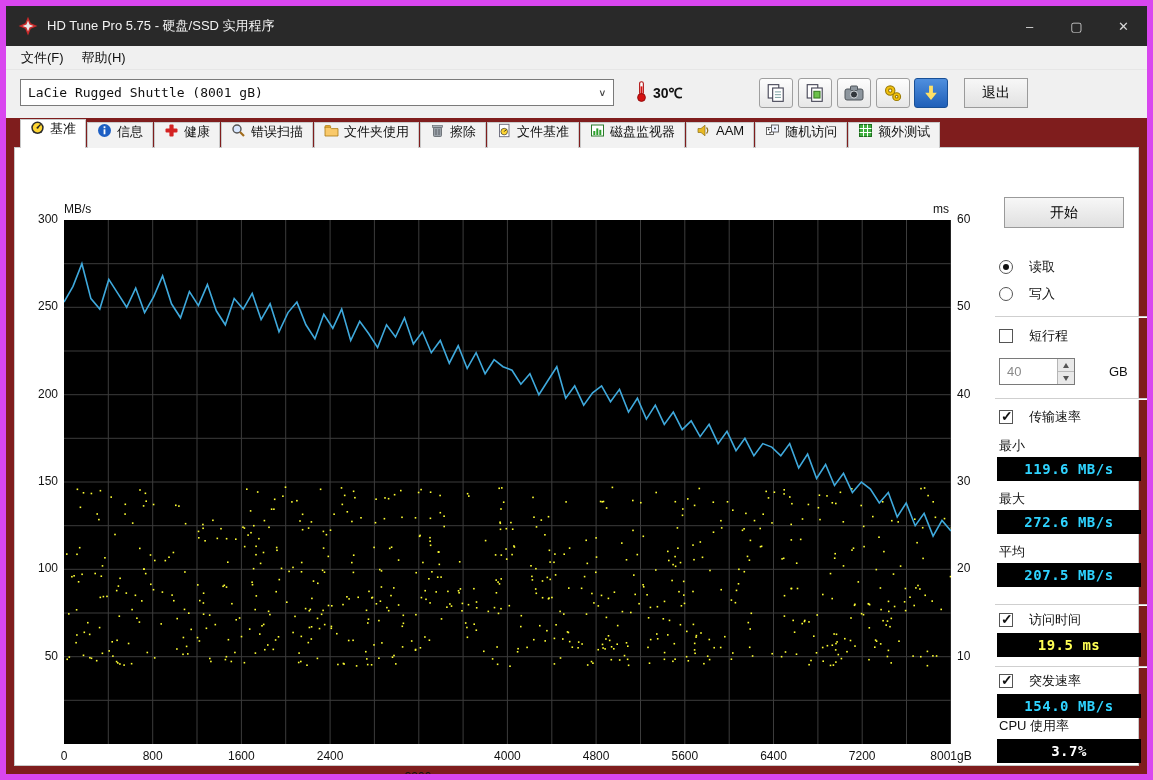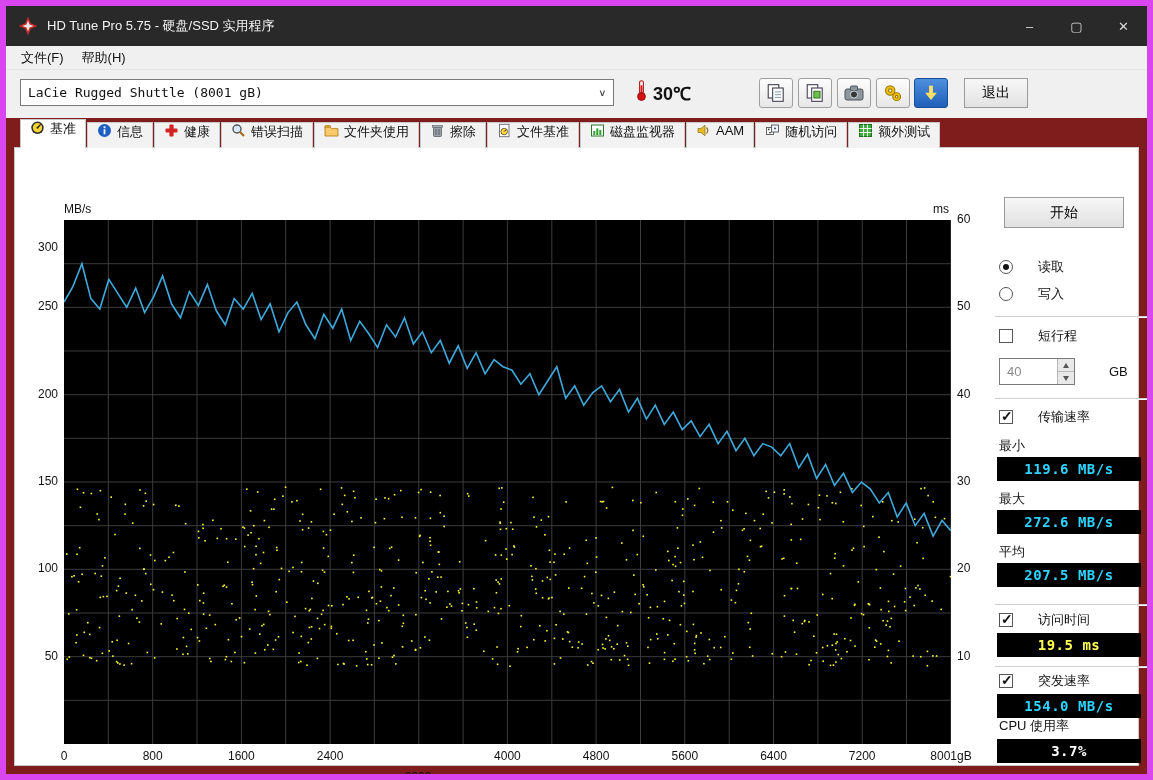--- a/index.html
+++ b/index.html
@@ -15,21 +15,21 @@
   .win-btn{width:47px;height:40px;display:flex;align-items:center;justify-content:center;color:#d8d8d8;font-size:13px;cursor:pointer}
 
   
   .menubar{position:absolute;top:40px;left:0;right:0;height:24px;background:#f0f0f0;display:flex;align-items:center;padding-left:6px;border-bottom:1px solid #e6e6e6}
   .menu-item{padding:2px 9px;cursor:pointer}
 
   
   .toolbar{position:absolute;top:64px;left:0;right:0;height:48px;background:#f0f0f0}
   .combo{position:absolute;left:14px;top:9px;width:594px;height:27px;background:#fff;border:1px solid #7a7a7a;display:flex;align-items:center;font-family:"DejaVu Sans Mono",monospace;font-size:13px;padding:0 7px;cursor:pointer}
   .combo .arrow{margin-left:auto;color:#444;font-size:12px;transform:scaleY(.8)}
-  .temp{position:absolute;left:629px;top:9px;height:27px;display:flex;align-items:center;gap:5px;font-weight:bold;font-size:18px}
+  .temp{position:absolute;left:629px;top:9px;height:27px;display:flex;align-items:center;gap:5px;font-weight:bold;font-size:14px}
   .tool-group{position:absolute;left:753px;top:8px;display:flex;gap:5px}
   .tool-btn{width:34px;height:30px;border:1px solid #9f9f9f;border-radius:3px;background:linear-gradient(#fdfdfd,#e7e7e7);display:flex;align-items:center;justify-content:center;cursor:pointer;padding:0}
   .tool-btn svg{width:20px;height:20px;display:block}
   .update-btn{position:absolute;left:908px;top:8px;width:34px;height:30px;border:1px solid #184f96;border-radius:3px;background:linear-gradient(#4f8fde,#1f5fb8);display:flex;align-items:center;justify-content:center;cursor:pointer;padding:0}
   .update-btn svg{width:18px;height:18px;display:block}
   .exit-btn{position:absolute;left:958px;top:8px;width:64px;height:30px;border:1px solid #9a9a9a;background:linear-gradient(#f7f7f7,#e2e2e2);font-size:14px;font-family:Liberation Serif, serif;cursor:pointer}
 
   
   .tabbar{position:absolute;top:113px;left:8px;right:8px;height:29px;display:flex;align-items:flex-end;gap:1px;padding-left:6px;z-index:3}
   .tab{display:flex;gap:5px;height:26px;padding:0 9px;background:#f2f2f2;border:1px solid #c9c9c9;border-bottom:none;font-size:13px;cursor:pointer;white-space:nowrap}
@@ -42,21 +42,21 @@
   #plot-wrap{position:absolute}
   #plot-svg{display:block}
   .tick{position:absolute;font-size:12px;color:#111}
   .tick.r{text-align:right}
   .tick.c{text-align:center}
   .tick.l{text-align:left}
 
   
   .side{position:absolute;left:978px;top:0;width:158px;height:100%;font-size:13px}
   .start-btn{position:absolute;left:11px;top:49px;width:120px;height:31px;border:1px solid #9a9a9a;background:linear-gradient(#f7f7f7,#e0e0e0);font-size:14px;font-family:"Liberation Sans",sans-serif;cursor:pointer}
-  .row{position:absolute;left:6px;display:flex;align-items:center;gap:25px;cursor:pointer}
+  .row{position:absolute;left:6px;display:flex;align-items:center;gap:16px;cursor:pointer}
   .rd{width:14px;height:14px;border:1px solid #555;border-radius:50%;background:#fff;position:relative;flex:0 0 auto}
   .rd.checked::after{content:"";position:absolute;left:3px;top:3px;width:6px;height:6px;border-radius:50%;background:#111}
   .cb{width:14px;height:14px;border:1px solid #555;background:#fff;position:relative;flex:0 0 auto}
   .cb.checked::after{content:"\2713";position:absolute;left:1px;top:-3px;font-size:14px;font-weight:bold;color:#111}
   .divider{position:absolute;left:2px;width:152px;height:2px;border-top:1px solid #cfcfcf;border-bottom:1px solid #fff}
   .spin-row{position:absolute;left:6px;top:210px;display:flex;align-items:center}
   .spin-box{width:76px;height:27px;background:#fff;border:1px solid #7a7a7a;display:flex;align-items:stretch}
   .spin-val{flex:1;display:flex;align-items:center;padding-left:7px;color:#8a8a8a}
   .spin-btns{width:17px;display:flex;flex-direction:column;border-left:1px solid #b5b5b5}
   .spin-b{flex:1;background:#e9e9e9;display:flex;align-items:center;justify-content:center;cursor:pointer}
@@ -1099,21 +1099,21 @@
 
       <label class="row" style="top:524px">
         <span class="cb checked"></span>
         <span>突发速率</span>
       </label>
       <div class="valbox v-cyan" style="top:546px">154.0 MB/s</div>
 
       <div class="lbl" style="top:569px">CPU 使用率</div>
       <div class="valbox v-wht" style="top:591px">3.7%</div>
     </div>
-  <div class="tick r" style="left: 1px; top: 64px; width: 42px; margin-top: 28px;">300</div>
+  <div class="tick r" style="left: 1px; top: 64px; width: 42px;">300</div>
       <div class="tick r" style="left: 1px; top: 151.333px; width: 42px;">250</div>
       <div class="tick r" style="left: 1px; top: 238.667px; width: 42px;">200</div>
       <div class="tick r" style="left: 1px; top: 326px; width: 42px;">150</div>
       <div class="tick r" style="left: 1px; top: 413.333px; width: 42px;">100</div>
       <div class="tick r" style="left: 1px; top: 500.667px; width: 42px;">50</div>
       <div class="tick l" style="left: 942px; top: 64px; width: 40px;">60</div>
       <div class="tick l" style="left: 942px; top: 151.333px; width: 40px;">50</div>
       <div class="tick l" style="left: 942px; top: 238.667px; width: 40px;">40</div>
       <div class="tick l" style="left: 942px; top: 326px; width: 40px;">30</div>
       <div class="tick l" style="left: 942px; top: 413.333px; width: 40px;">20</div>

